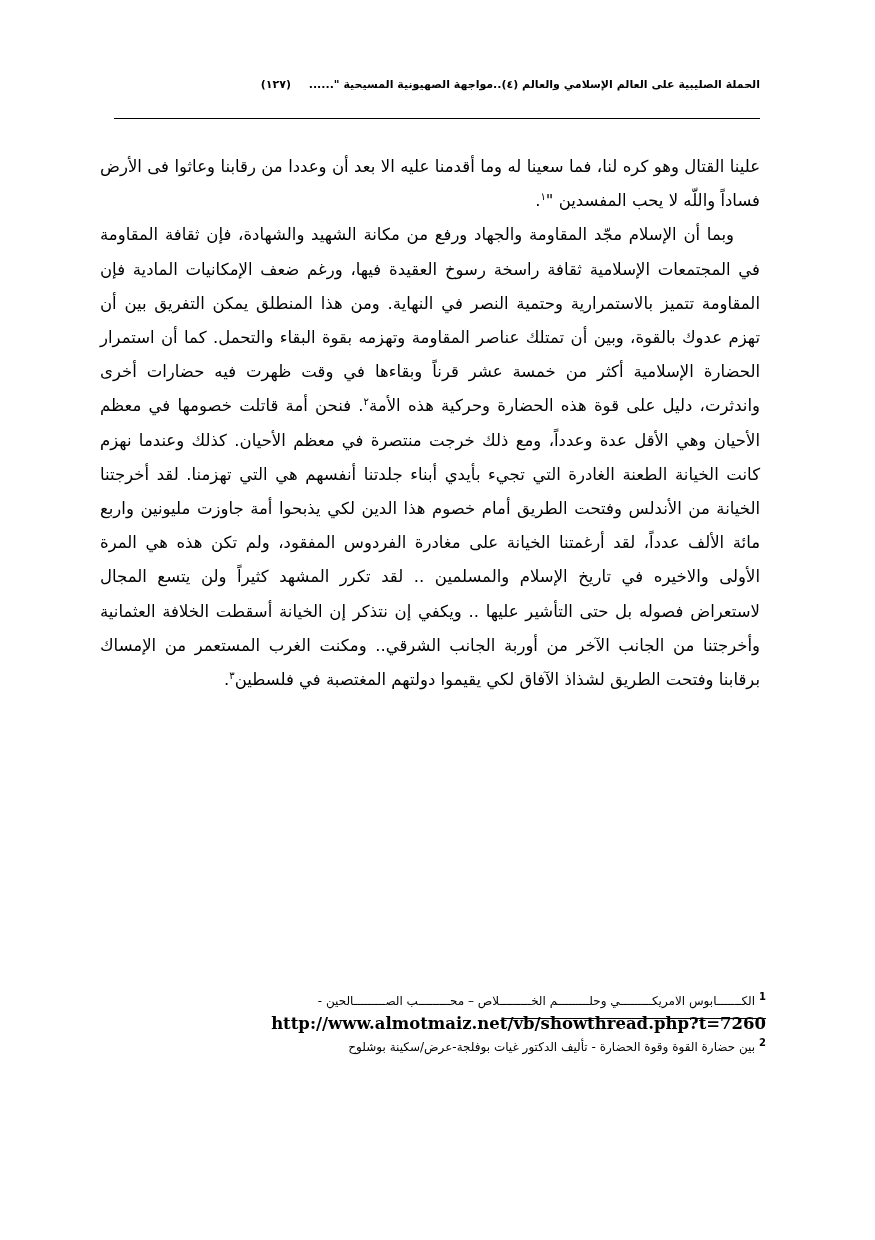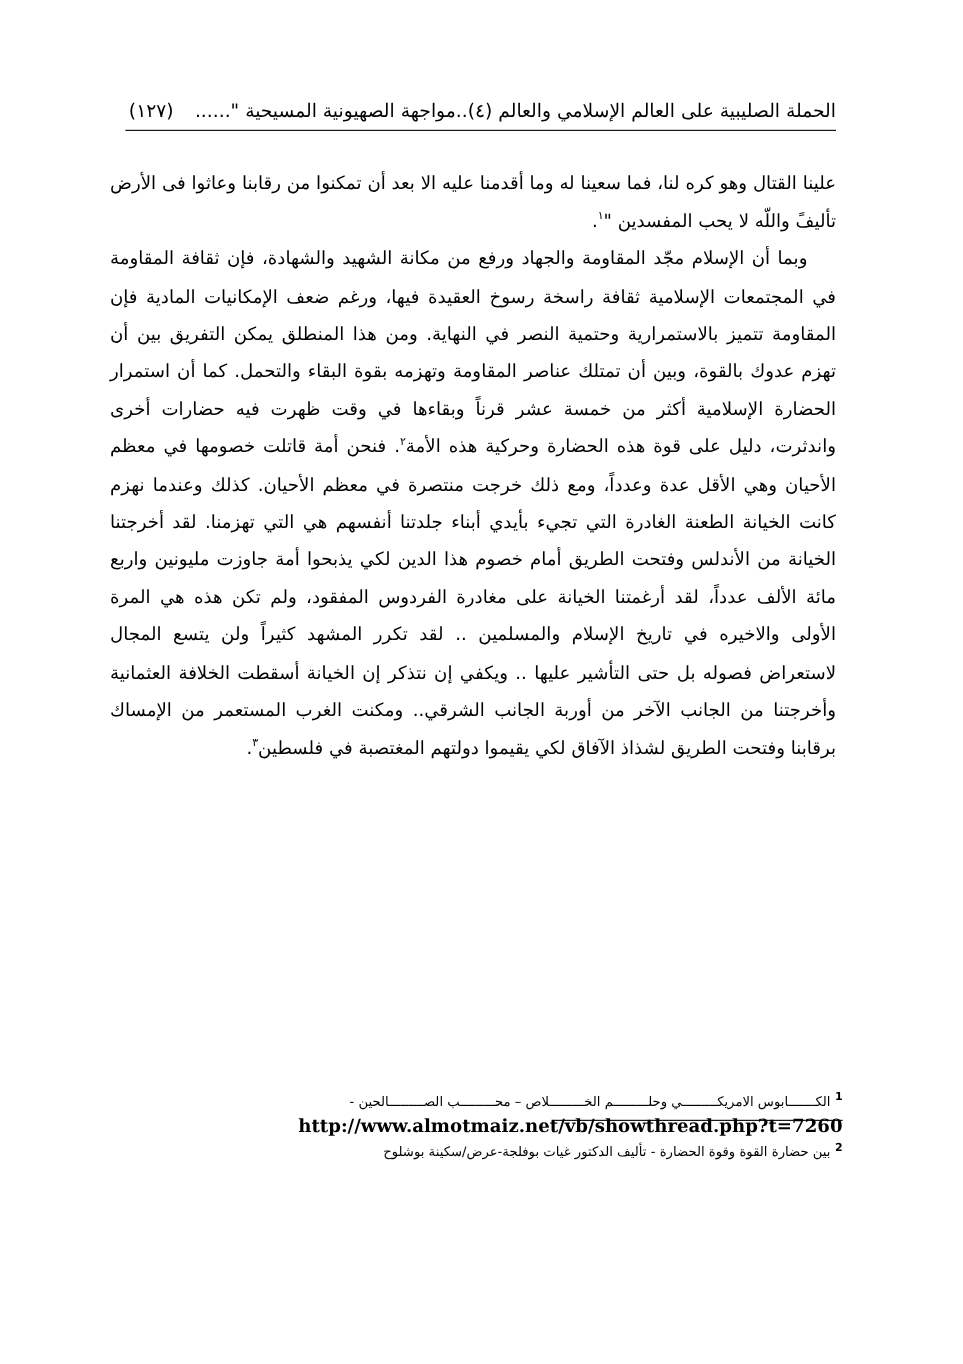--- a/index.html
+++ b/index.html
@@ -1,22 +1,22 @@
 <!DOCTYPE html>
 <html><head>
   <meta charset="utf-8">
   <style>
     html, body { margin: 0; padding: 0; background: #ffffff; }
     body { width: 875px; height: 1240px; position: relative; overflow: hidden; color: #000; }
     .page { position: absolute; left: 0; top: 0; width: 875px; height: 1240px; }
 
     .running-header {
-      position: absolute; left: 100px; top: 88px; width: 660px; height: 26px;
+      position: absolute; left: 100px; top: 72px; width: 660px; height: 26px;
       direction: rtl; text-align: right;
-      font-family: "DejaVu Sans", sans-serif; font-weight: normal; font-size: 17px;
+      font-family: "DejaVu Sans", sans-serif; font-weight: bold; font-size: 11px;
       white-space: nowrap; line-height: 26px;
     }
     .running-header .page-num { margin-right: 14px; }
     .header-rule {
       position: absolute; left: 114px; top: 118px; width: 646px; height: 0;
       border-top: 1.3px solid #000;
     }
 
     .body-text {
       position: absolute; left: 100px; top: 150px; width: 660px;
@@ -50,21 +50,21 @@
 
 <div class="page">
 
   <div class="running-header">
     <span>الحملة الصليبية على العالم الإسلامي والعالم (٤)..مواجهة الصهيونية المسيحية "......</span>
     <span class="page-num">(١٢٧)</span>
   </div>
   <div class="header-rule"></div>
 
   <div class="body-text">
-    <p><span>علينا القتال وهو كره لنا، فما سعينا له وما أقدمنا عليه الا بعد أن تمكنوا من رقابنا وعاثوا فى الأرض تأليفً واللّه لا يحب المفسدين "</span><span class="fn-ref">١</span><span>.</span></p>
+    <p><span>علينا القتال وهو كره لنا، فما سعينا له وما أقدمنا عليه الا بعد أن وعددا من رقابنا وعاثوا فى الأرض فساداً واللّه لا يحب المفسدين "</span><span class="fn-ref">١</span><span>.</span></p>
     <p class="indent"><span>وبما أن الإسلام مجّد المقاومة والجهاد ورفع من مكانة الشهيد والشهادة، فإن ثقافة المقاومة في المجتمعات الإسلامية ثقافة راسخة رسوخ العقيدة فيها، ورغم ضعف الإمكانيات المادية فإن المقاومة تتميز بالاستمرارية وحتمية النصر في النهاية. ومن هذا المنطلق يمكن التفريق بين أن تهزم عدوك بالقوة، وبين أن تمتلك عناصر المقاومة وتهزمه بقوة البقاء والتحمل. كما أن استمرار الحضارة الإسلامية أكثر من خمسة عشر قرناً وبقاءها في وقت ظهرت فيه حضارات أخرى واندثرت، دليل على قوة هذه الحضارة وحركية هذه الأمة</span><span class="fn-ref">٢</span><span>. فنحن أمة قاتلت خصومها في معظم الأحيان وهي الأقل عدة وعدداً، ومع ذلك خرجت منتصرة في معظم الأحيان. كذلك وعندما نهزم كانت الخيانة الطعنة الغادرة التي تجيء بأيدي أبناء جلدتنا أنفسهم هي التي تهزمنا. لقد أخرجتنا الخيانة من الأندلس وفتحت الطريق أمام خصوم هذا الدين لكي يذبحوا أمة جاوزت مليونين واربع مائة الألف عدداً، لقد أرغمتنا الخيانة على مغادرة الفردوس المفقود، ولم تكن هذه هي المرة الأولى والاخيره في تاريخ الإسلام والمسلمين .. لقد تكرر المشهد كثيراً ولن يتسع المجال لاستعراض فصوله بل حتى التأشير عليها .. ويكفي إن نتذكر إن الخيانة أسقطت الخلافة العثمانية وأخرجتنا من الجانب الآخر من أوربة الجانب الشرقي.. ومكنت الغرب المستعمر من الإمساك برقابنا وفتحت الطريق لشذاذ الآفاق لكي يقيموا دولتهم المغتصبة في فلسطين</span><span class="fn-ref">٣</span><span>.</span></p>
   </div>
 
   <div class="footnote-rule"></div>
 
   <div class="footnotes">
     <p class="footnote"><span class="num">1</span><span>الكـــــــابوس الامريكـــــــــي وحلـــــــــم الخـــــــــلاص – محـــــــــب الصـــــــــالحين -</span></p>
     <p class="footnote-url">http://www.almotmaiz.net/vb/showthread.php?t=7260</p>
     <p class="footnote"><span class="num">2</span><span>بين حضارة القوة وقوة الحضارة - تأليف الدكتور غيات بوفلجة-عرض/سكينة بوشلوح</span></p>
   </div>

